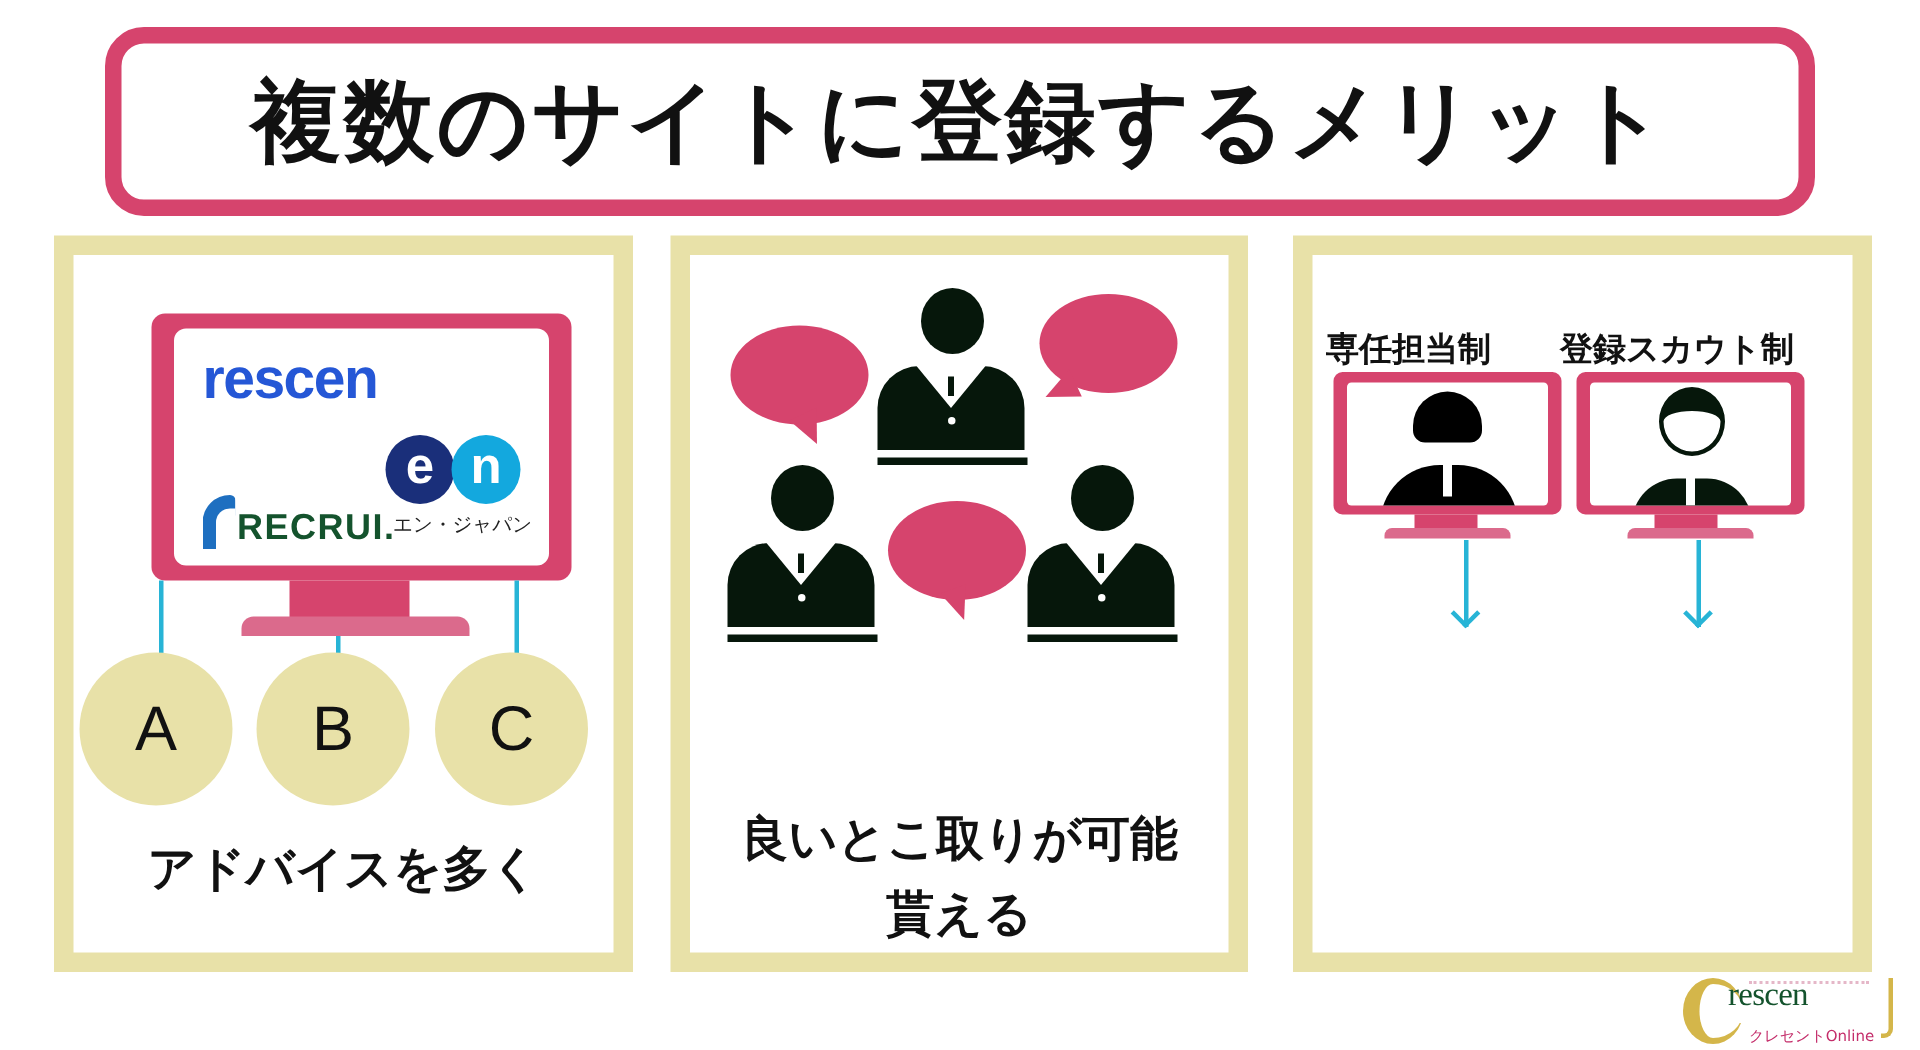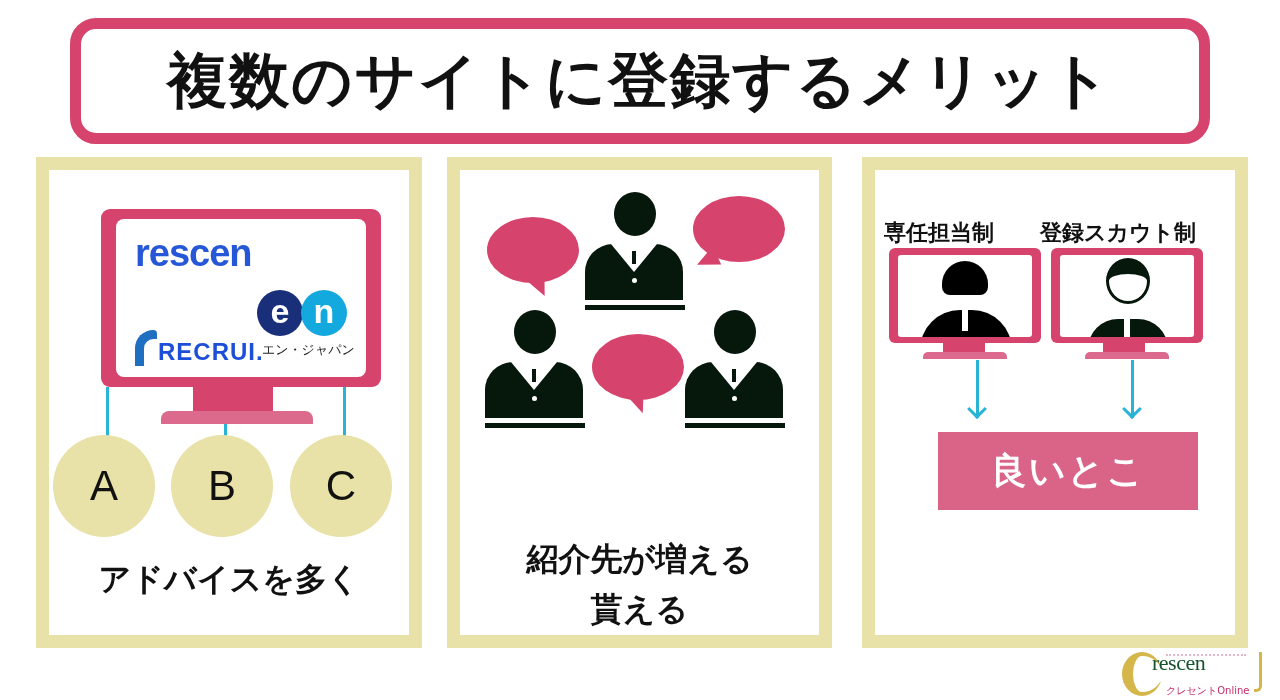--- a/index.html
+++ b/index.html
@@ -30,21 +30,21 @@
   .monitor-base { left: 112px; top: 241px; width: 152px; height: 13px; background: #db6a8c; border-radius: 8px 8px 0 0; }
 
   .logo-indeed { left: 86px; top: 62px; font-size: 38px; font-weight: bold; color: #2557d6; letter-spacing: -1px; font-family: "Liberation Sans", sans-serif; }
   .en-logo { left: 208px; top: 120px; width: 92px; height: 46px; }
   .en-c { position: absolute; top: 0; width: 46px; height: 46px; border-radius: 50%; color: #fff; font-weight: bold; font-size: 34px; display: flex; align-items: center; justify-content: center; font-family: "Liberation Sans", sans-serif; line-height: 1; padding-bottom: 5px; }
   .en-e { left: 0; background: #1a2f7a; }
   .en-n { left: 44px; background: #13a8de; }
   .en-jp { left: 213px; top: 171px; font-size: 13px; color: #222; }
   .logo-recruit { left: 86px; top: 160px; display: flex; align-items: flex-end; }
   .recruit-mark { width: 22px; height: 36px; border-radius: 20px 4px 0 0; border-left: 9px solid #1e6fc0; border-top: 9px solid #1e6fc0; margin-right: 1px; }
-  .recruit-text { font-size: 24px; font-weight: bold; color: #1d4ed8; letter-spacing: 1px; font-family: "Liberation Sans", sans-serif; }
+  .recruit-text { font-size: 24px; font-weight: bold; color: #14532d; letter-spacing: 1px; font-family: "Liberation Sans", sans-serif; }
 
   .arrow-line { width: 3px; background: #27b4d6; }
   .arrow-head { width: 14px; height: 14px; border-right: 3px solid #27b4d6; border-bottom: 3px solid #27b4d6; transform: rotate(45deg); }
 
   .circle { width: 102px; height: 102px; border-radius: 50%; background: #e8e1a8; display: flex; align-items: center; justify-content: center; font-size: 42px; color: #111; font-family: "Liberation Sans", sans-serif; }
 
   .caption { position: absolute; left: 0; width: 100%; text-align: center; font-weight: bold; color: #111; line-height: 1.55; }
 
   
   .person { width: 100px; height: 118px; }
@@ -148,21 +148,21 @@
   <div class="bubble" style="left:27px; top:47px;"></div>
   <div class="bubble-tail" style="left:70px; top:105px; border-left:10px solid transparent; border-right:10px solid transparent; border-top:22px solid #d6446d; transform:rotate(-25deg);"></div>
 
   <div class="bubble" style="left:233px; top:26px;"></div>
   <div class="bubble-tail" style="left:236px; top:80px; border-top:10px solid transparent; border-bottom:10px solid transparent; border-right:22px solid #d6446d; transform:rotate(-25deg);"></div>
 
   <div class="bubble" style="left:132px; top:164px;"></div>
   <div class="bubble-tail" style="left:170px; top:222px; border-left:9px solid transparent; border-right:9px solid transparent; border-top:22px solid #d6446d; transform:rotate(-20deg);"></div>
 
   <div class="caption" style="top:365px; font-size:32px;">
-    <div>紹介先が増える</div>
+    <div>良いとこ取りが可能</div>
     <div>貰える</div>
   </div>
 </div>
 
 <div class="panel p3">
   <div class="p3-label" style="left:9px;text-align:right;">専任担当制</div>
   <div class="p3-label" style="left:165px;">登録スカウト制</div>
 
   <div class="abs" style="left:14px; top:78px;">
     <div class="mon-small-frame"></div>
@@ -184,21 +184,20 @@
     </div>
     <div class="mon-small-neck" style="left:52px; top:95px;"></div>
     <div class="mon-small-base" style="left:34px; top:104px;"></div>
   </div>
 
   <div class="abs arrow-line" style="left:101px; top:190px; height:58px;"></div>
   <div class="abs arrow-head" style="left:95px; top:232px;"></div>
   <div class="abs arrow-line" style="left:256px; top:190px; height:58px;"></div>
   <div class="abs arrow-head" style="left:250px; top:232px;"></div>
 
-  <div class="abs good-box">良いとこ</div>
 
 </div>
 
 <div class="crescent-logo">
   <div class="cres-c"></div>
   <div class="cres-dots"></div>
   <div class="cres-text">rescen</div>
   <div class="cres-hook"></div>
   <div class="cres-sub">クレセントOnline</div>
 </div>

